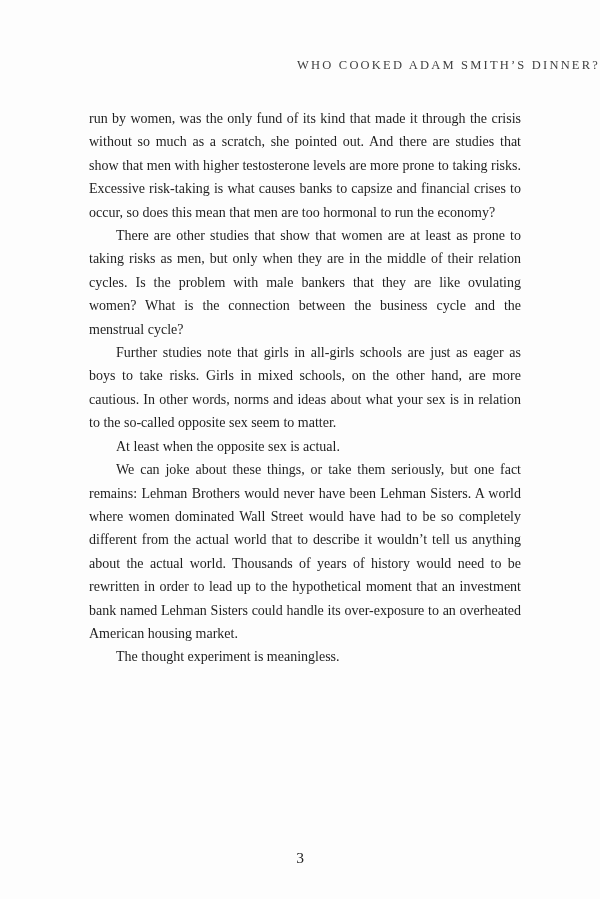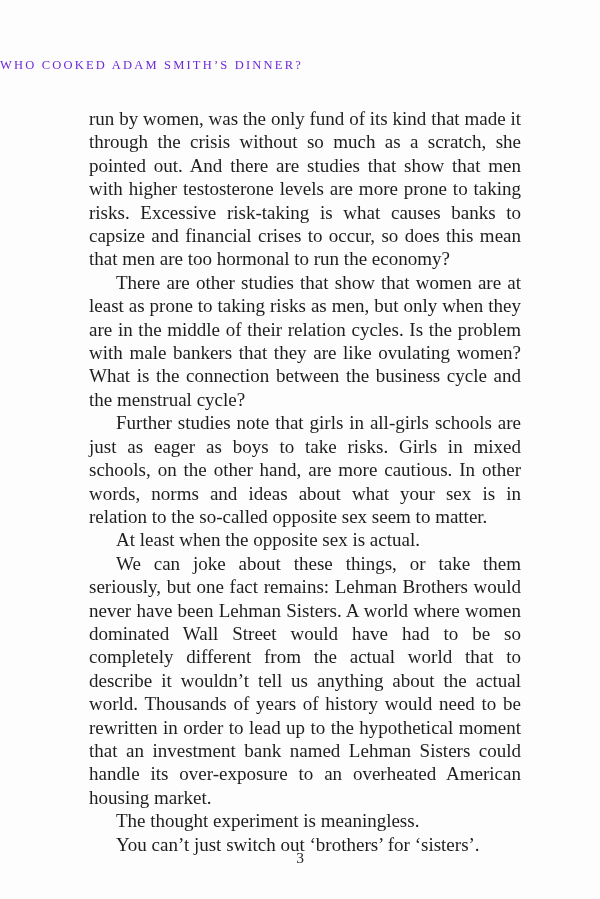--- a/index.html
+++ b/index.html
@@ -14,32 +14,32 @@
     background: #fdfdfd;
     font-family: "Liberation Serif", serif;
     color: #1e1e1e;
     overflow: hidden;
   }
   .running-header {
     position: absolute;
     top: 58px;
     left: 0;
     width: 100%;
-    text-align: left;
+    text-align: right;
     font-size: 12.5px;
     letter-spacing: 2.2px;
-    color: #6d28d9;
+    color: #404040;
     white-space: nowrap;
   }
   .body-text {
     position: absolute;
     top: 107px;
     left: 89px;
     width: 432px;
-    font-size: 19px;
+    font-size: 14px;
     line-height: 23.4px;
     text-align: justify;
   }
   .body-text p {
     margin: 0;
     padding: 0;
     text-indent: 27px;
   }
   .body-text p.no-indent {
     text-indent: 0;
@@ -61,18 +61,17 @@
 
   <div class="running-header">WHO COOKED ADAM SMITH’S DINNER?</div>
 
   <div class="body-text">
     <p class="no-indent">run by women, was the only fund of its kind that made it through the crisis without so much as a scratch, she pointed out. And there are studies that show that men with higher testosterone levels are more prone to taking risks. Excessive risk-taking is what causes banks to capsize and financial crises to occur, so does this mean that men are too hormonal to run the economy?</p>
     <p>There are other studies that show that women are at least as prone to taking risks as men, but only when they are in the middle of their relation cycles. Is the problem with male bankers that they are like ovulating women? What is the connection between the business cycle and the menstrual cycle?</p>
     <p>Further studies note that girls in all-girls schools are just as eager as boys to take risks. Girls in mixed schools, on the other hand, are more cautious. In other words, norms and ideas about what your sex is in relation to the so-called opposite sex seem to matter.</p>
     <p>At least when the opposite sex is actual.</p>
     <p>We can joke about these things, or take them seriously, but one fact remains: Lehman Brothers would never have been Lehman Sisters. A world where women dominated Wall Street would have had to be so completely different from the actual world that to describe it wouldn’t tell us anything about the actual world. Thousands of years of history would need to be rewritten in order to lead up to the hypothetical moment that an investment bank named Lehman Sisters could handle its over-exposure to an overheated American housing market.</p>
     <p>The thought experiment is meaningless.</p>
-    <p>You can’t just switch out ‘brothers’ for ‘sisters’.</p>
   </div>
 
   <div class="page-number">3</div>
 
 </div>
 
 </body></html>

